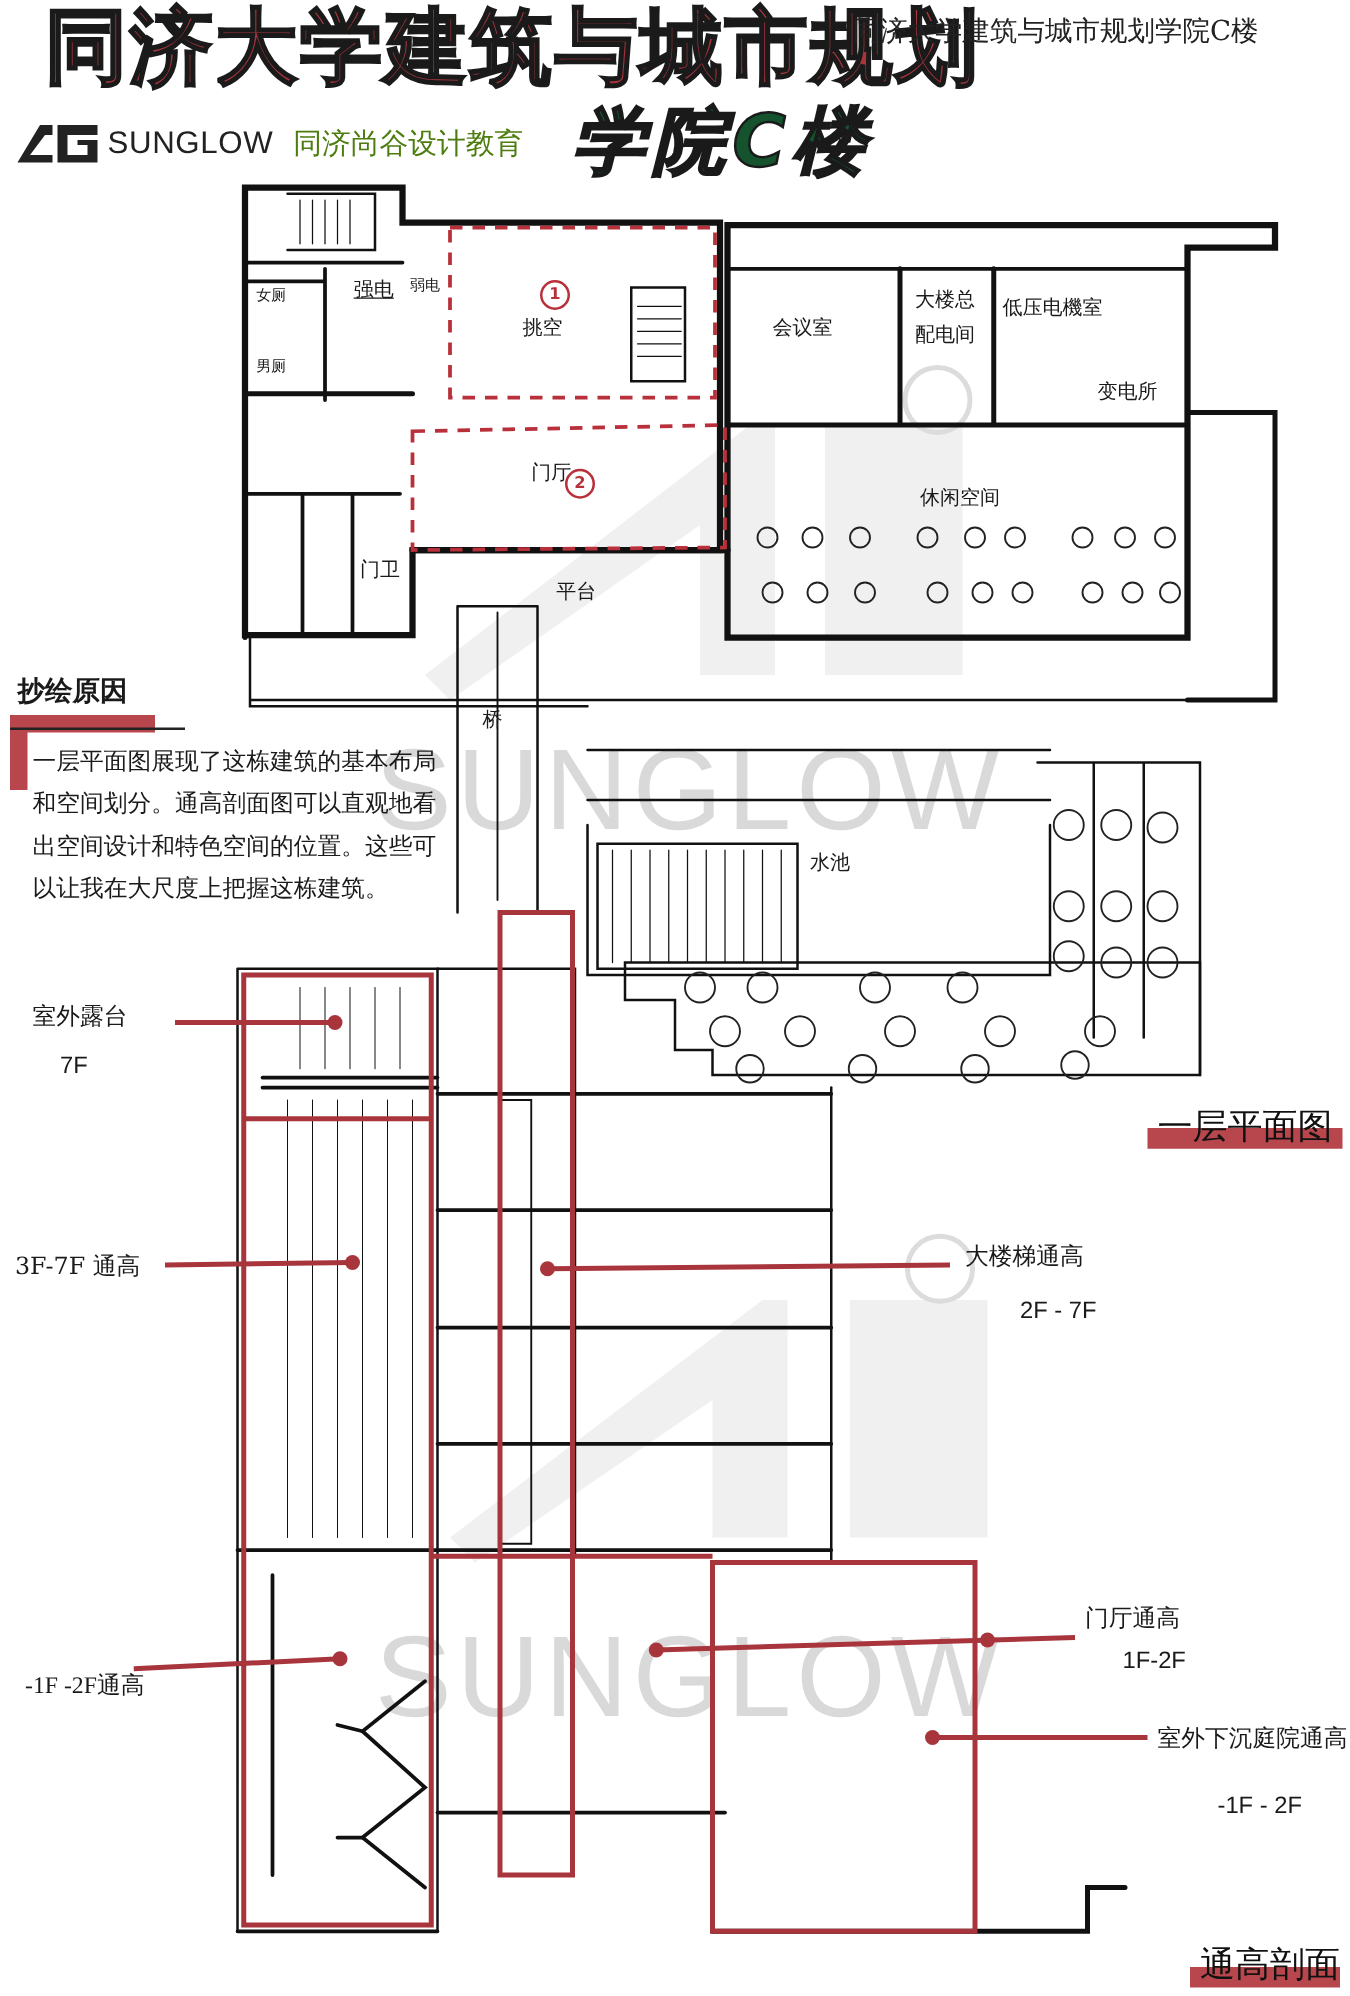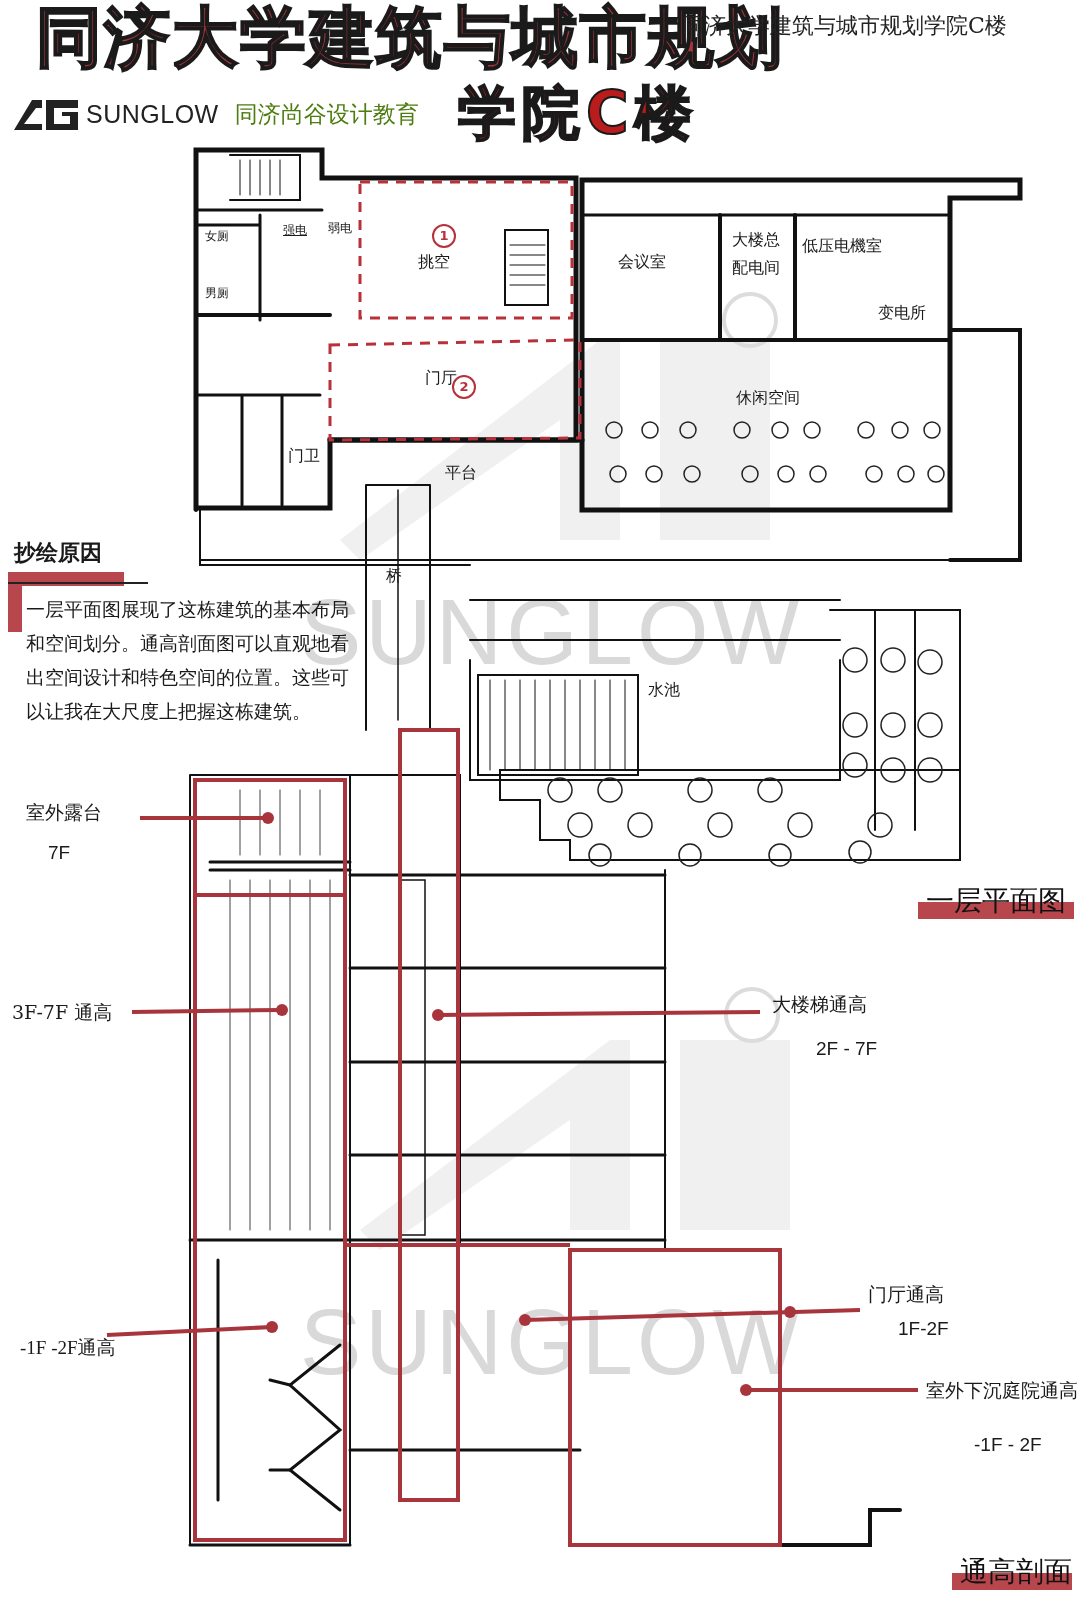--- a/index.html
+++ b/index.html
@@ -1,22 +1,22 @@
 <!DOCTYPE html>
 <html><head>
 <meta charset="utf-8">
 <style>
   html, body { margin:0; padding:0; background:#ffffff; }
   body { width:1080px; height:1597px; position:relative; overflow:hidden;
          font-family:"DejaVu Sans", sans-serif; color:#1a1a1a; }
   .abs { position:absolute; }
   .title-main { left:36px; top:0px; font-size:66px; font-weight:bold; color:#a8353c;
          letter-spacing:2px; -webkit-text-stroke:2px #1a1a1a; line-height:76px; white-space:nowrap; }
-  .title-sub { left:458px; top:80px; font-size:58px; font-weight:bold; color:#b91c1c;
-         -webkit-text-stroke:2px #1a1a1a; line-height:66px; letter-spacing:6px; white-space:nowrap; }
+  .title-sub { left:458px; top:80px; font-size:58px; font-weight:bold; color:#14532d;
+         -webkit-text-stroke:2px #1a1a1a; line-height:66px; letter-spacing:6px; white-space:nowrap;font-style:italic; }
   .logo { left:12px; top:96px; display:flex; align-items:center; gap:6px; }
   .logo-mark { width:68px; height:36px; }
   .logo-text { font-family:"Liberation Sans", sans-serif; font-size:25px; color:#222; letter-spacing:0.5px; }
   .logo-cn { font-size:23px; color:#4d7c0f; margin-left:10px; }
   .hdr-note { left:682px; top:4px; font-size:22px; line-height:44px; font-family:"DejaVu Serif", serif; color:#222; white-space:nowrap; }
   .reason-title { left:14px; top:538px; font-size:22px; font-weight:bold; }
   .reason-bar { left:8px; top:572px; width:116px; height:14px; background:#b8474d; }
   .reason-bar2 { left:8px; top:572px; width:14px; height:60px; background:#b8474d; }
   .reason-line { left:8px; top:582px; width:140px; height:2px; background:#222; }
   .reason-body { left:26px; top:592px; width:340px; font-size:19px; line-height:34px; font-family:"DejaVu Serif", serif; }
@@ -188,21 +188,21 @@
 <div class="abs room" style="left:288px;top:446px;">门卫</div>
 <div class="abs room" style="left:618px;top:252px;">会议室</div>
 <div class="abs room" style="left:732px;top:230px;">大楼总</div>
 <div class="abs room" style="left:732px;top:258px;">配电间</div>
 <div class="abs room" style="left:802px;top:236px;">低压电機室</div>
 <div class="abs room" style="left:878px;top:303px;text-align:center;">变电所</div>
 <div class="abs room" style="left:736px;top:388px;">休闲空间</div>
 <div class="abs room" style="left:386px;top:566px;">桥</div>
 <div class="abs room" style="left:648px;top:680px;">水池</div>
 <div class="abs room" style="left:328px;top:220px;font-size:12px;">弱电</div>
-<div class="abs room" style="left:283px;top:222px;font-size:12px;text-decoration:underline;">强电</div>
+<div class="abs room" style="left:283px;top:222px;font-size:16px;text-decoration:underline;">强电</div>
 <div class="abs room" style="left:205px;top:228px;font-size:12px;">女厕</div>
 <div class="abs room" style="left:205px;top:285px;font-size:12px;">男厕</div>
 
 <div class="abs" style="left:870px;top:882px;"><span class="stamp">一层平面图</span></div>
 
 <div class="abs reason-bar"></div>
 <div class="abs reason-bar2"></div>
 <div class="abs reason-line"></div>
 <div class="abs reason-title">抄绘原因</div>
 <div class="abs reason-body">一层平面图展现了这栋建筑的基本布局和空间划分。通高剖面图可以直观地看出空间设计和特色空间的位置。这些可以让我在大尺度上把握这栋建筑。</div>

